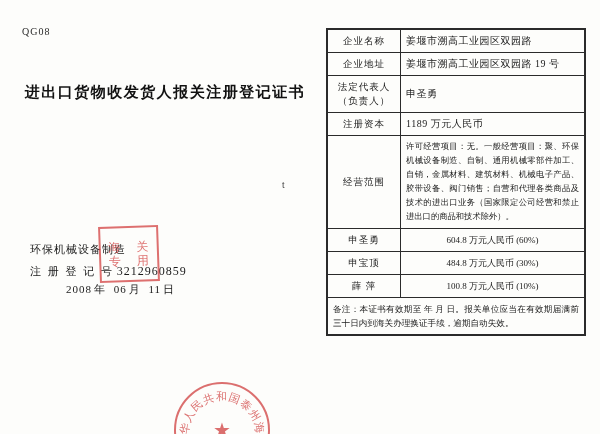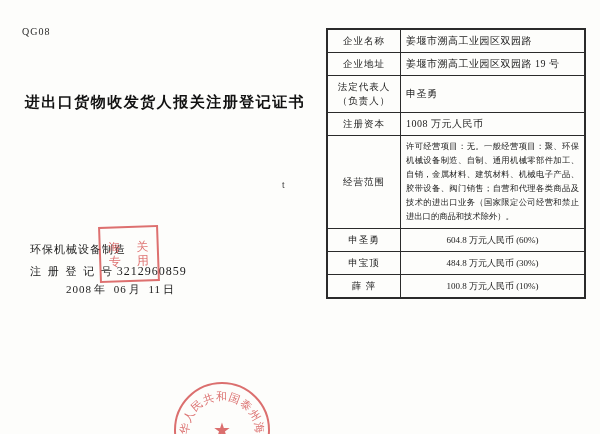--- a/index.html
+++ b/index.html
@@ -53,21 +53,21 @@
     color: #111;
     line-height: 26px;
   }
   .title-line2 {
     font-family: Liberation Serif, serif;
     font-weight: bold;
     font-size: 15px;
     letter-spacing: 1.5px;
     color: #111;
     line-height: 24px;
-    margin-top: 18px;
+    margin-top: 8px;
   }
   .dot-mark {
     position: absolute;
     left: 268px;
     top: 120px;
     font-size: 9px;
     color: #444;
   }
   .reg-block {
     position: absolute;
@@ -296,35 +296,38 @@
         </tr>
         <tr>
           <td class="label-cell">
             <span class="label-2col">法定代表人</span>
             <span class="label-2col">（负责人）</span>
           </td>
           <td class="value-cell">申圣勇</td>
         </tr>
         <tr>
           <td class="label-cell">注册资本</td>
-          <td class="value-cell">1008 万元人民币</td>
+          <td class="value-cell">1189 万元人民币</td>
         </tr>
         <tr>
           <td class="label-cell">经营范围</td>
           <td class="scope-cell">许可经营项目：无。一般经营项目：聚、环保机械设备制造、自制、通用机械零部件加工、自销，金属材料、建筑材料、机械电子产品、胶带设备、阀门销售；自营和代理各类商品及技术的进出口业务（国家限定公司经营和禁止进出口的商品和技术除外）。</td>
         </tr>
         <tr>
           <td class="investor-name">申圣勇</td>
           <td class="investor-amount">604.8 万元人民币 (60%)</td>
         </tr>
         <tr>
           <td class="investor-name">申宝顶</td>
           <td class="investor-amount">484.8 万元人民币 (30%)</td>
         </tr>
         <tr>
           <td class="investor-name">薛 萍</td>
           <td class="investor-amount">100.8 万元人民币 (10%)</td>
+        </tr>
+        <tr>
+          <td class="remark-cell" colspan="2"><span>备注：</span><span>本证书有效期至        年        月        日。报关单位应当在有效期届满前三十日内到海关办理换证手续，逾期自动失效。</span></td>
         </tr>
       </tbody>
     </table>
   </div>
 
 </div>
 
 </body></html>

